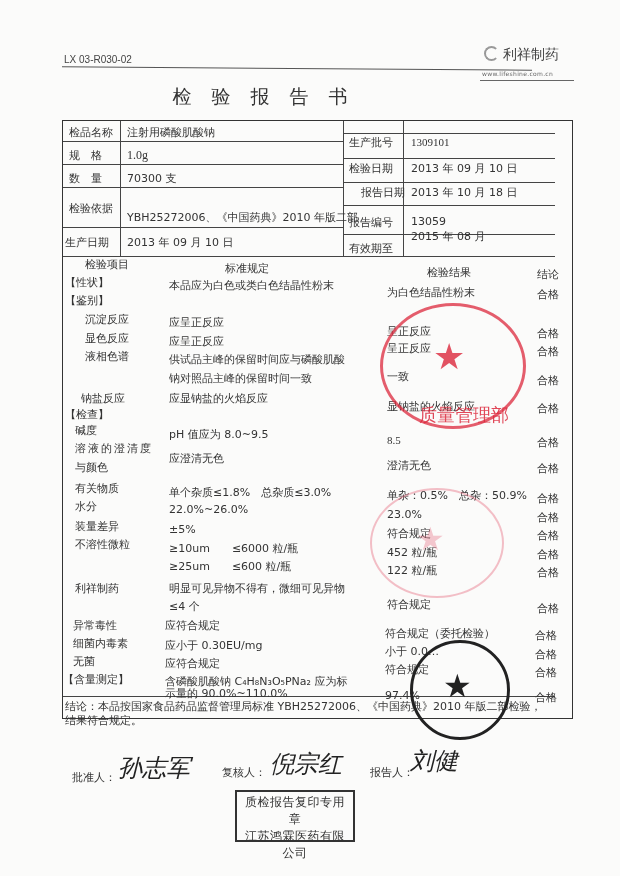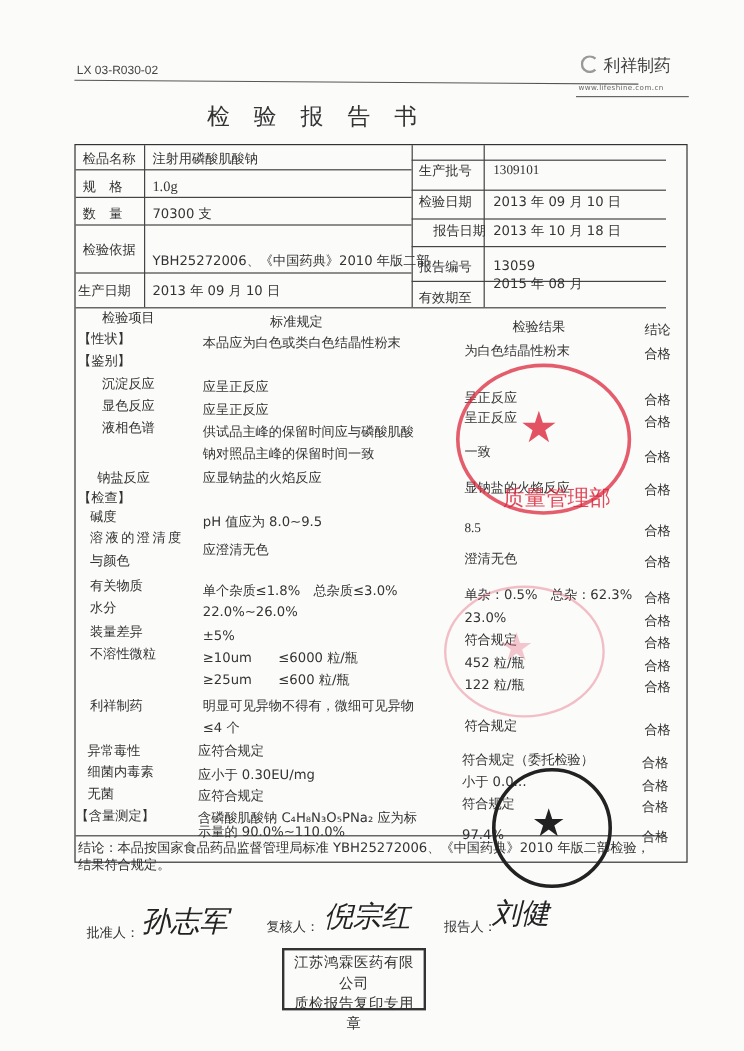--- a/index.html
+++ b/index.html
@@ -131,21 +131,21 @@
   <div>
     <div class="t" style="left:12px;top:320px;letter-spacing:2px">溶液的澄清度</div>
     <div class="t" style="left:12px;top:339px">与颜色</div>
     <div class="t" style="left:106px;top:330px">应澄清无色</div>
     <div class="t" style="left:324px;top:337px">澄清无色</div>
     <div class="ok" style="left:474px;top:340px">合格</div>
   </div>
   <div>
     <div class="t" style="left:12px;top:360px">有关物质</div>
     <div class="t" style="left:106px;top:364px">单个杂质≤1.8%　总杂质≤3.0%</div>
-    <div class="t" style="left:324px;top:367px">单杂：0.5%　总杂：62.3%</div>
+    <div class="t" style="left:324px;top:367px">单杂：0.5%　总杂：50.9%</div>
     <div class="ok" style="left:474px;top:370px">合格</div>
   </div>
   <div>
     <div class="t" style="left:12px;top:378px">水分</div>
     <div class="t" style="left:106px;top:382px">22.0%~26.0%</div>
     <div class="t" style="left:324px;top:387px">23.0%</div>
     <div class="ok" style="left:474px;top:389px">合格</div>
   </div>
   <div>
     <div class="t" style="left:12px;top:398px">装量差异</div>
@@ -214,15 +214,15 @@
 </div>
 
 <div class="sig" style="left:72px;top:770px">批准人：</div>
 <div class="scrawl" style="left:118px;top:752px">孙志军</div>
 <div class="sig" style="left:222px;top:765px">复核人：</div>
 <div class="scrawl" style="left:270px;top:748px">倪宗红</div>
 <div class="sig" style="left:370px;top:765px">报告人：</div>
 <div class="scrawl" style="left:410px;top:745px">刘健</div>
 
 <div class="rect-stamp">
+  <div>质检报告复印专用章</div>
   <div>江苏鸿霖医药有限公司</div>
-  <div>质检报告复印专用章</div>
 </div>
 
 </body></html>

